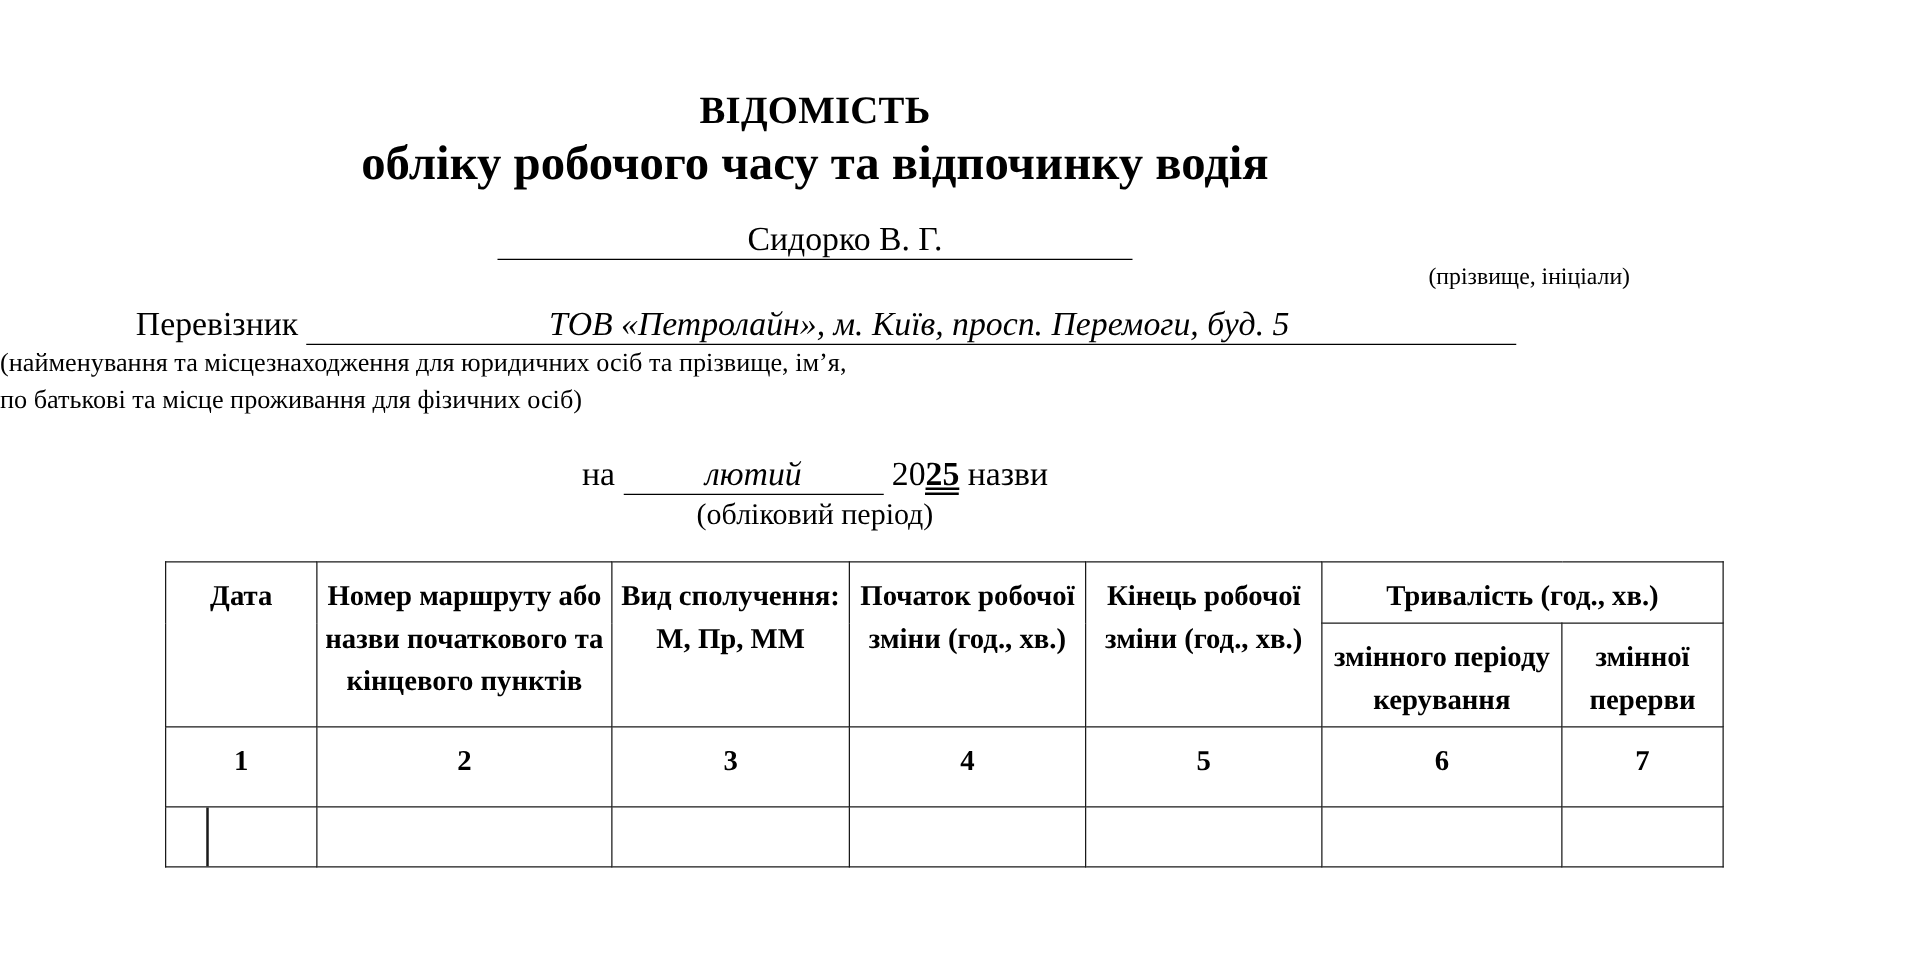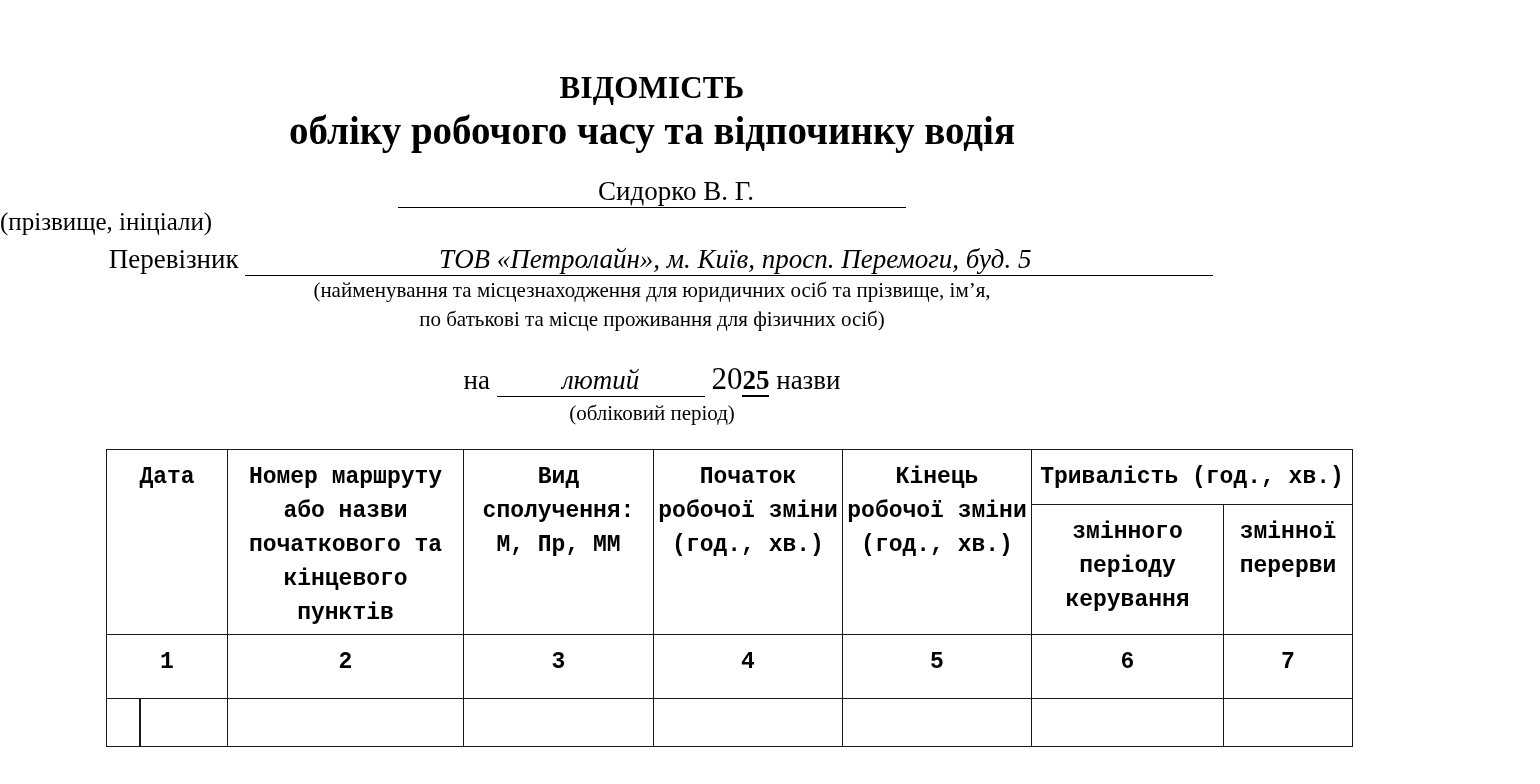--- a/index.html
+++ b/index.html
@@ -50,22 +50,22 @@
     display: inline-block;
     width: 508px;
     border-bottom: 1.6px solid #000;
     font-size: 27px;
     line-height: 30px;
     padding-bottom: 1px;
     text-align: center;
     text-indent: 48px;
   }
   .caption {
-    text-align: left;
-    font-size: 25px;
+    text-align: right;
+    font-size: 19px;
     line-height: 28px;
     margin: 0;
   }
 
   
   .carrier-row {
     margin-top: 6px;
     text-align: center;
     white-space: nowrap;
     font-size: 27px;
@@ -81,21 +81,20 @@
     border-bottom: 1.6px solid #000;
     font-style: italic;
     font-size: 27px;
     line-height: 32px;
     padding-bottom: 0px;
     text-align: center;
     vertical-align: baseline;
     text-indent: 12px;
   }
   .caption-2 {
-    text-align: center;
     font-size: 21px;
     line-height: 29px;
     margin: 0;
   }
 
   
   .period-row {
     margin-top: 28px;
     text-align: center;
     white-space: nowrap;
@@ -106,42 +105,42 @@
     display: inline-block;
     width: 208px;
     border-bottom: 1.6px solid #000;
     font-style: italic;
     font-weight: normal;
     font-size: 27px;
     line-height: 31px;
     text-align: center;
     padding-bottom: 0px;
   }
-  .year-prefix { font-size: 31px; }
+  .year-prefix { font-size: 27px; }
   .year-suffix {
     font-size: 27px;
     font-weight: bold;
     border-bottom: 2px solid #000;
     padding-bottom: 0px;
+    text-decoration: underline;
   }
   .caption-3 {
     text-align: center;
-    font-size: 21px;
+    font-size: 24px;
     line-height: 28px;
     margin: 0;
     padding-top: 2px;
   }
 
   
   .table-wrap {
     position: absolute;
-    left: 106px;
+    left: 132px;
     top: 449px;
     width: 1246px;
-    font-family: Liberation Mono, monospace;
   }
   table.reg {
     border-collapse: collapse;
     width: 1246px;
     table-layout: fixed;
   }
   table.reg td, table.reg th {
     border: 1.7px solid #1a1a1a;
     text-align: center;
     vertical-align: top;

